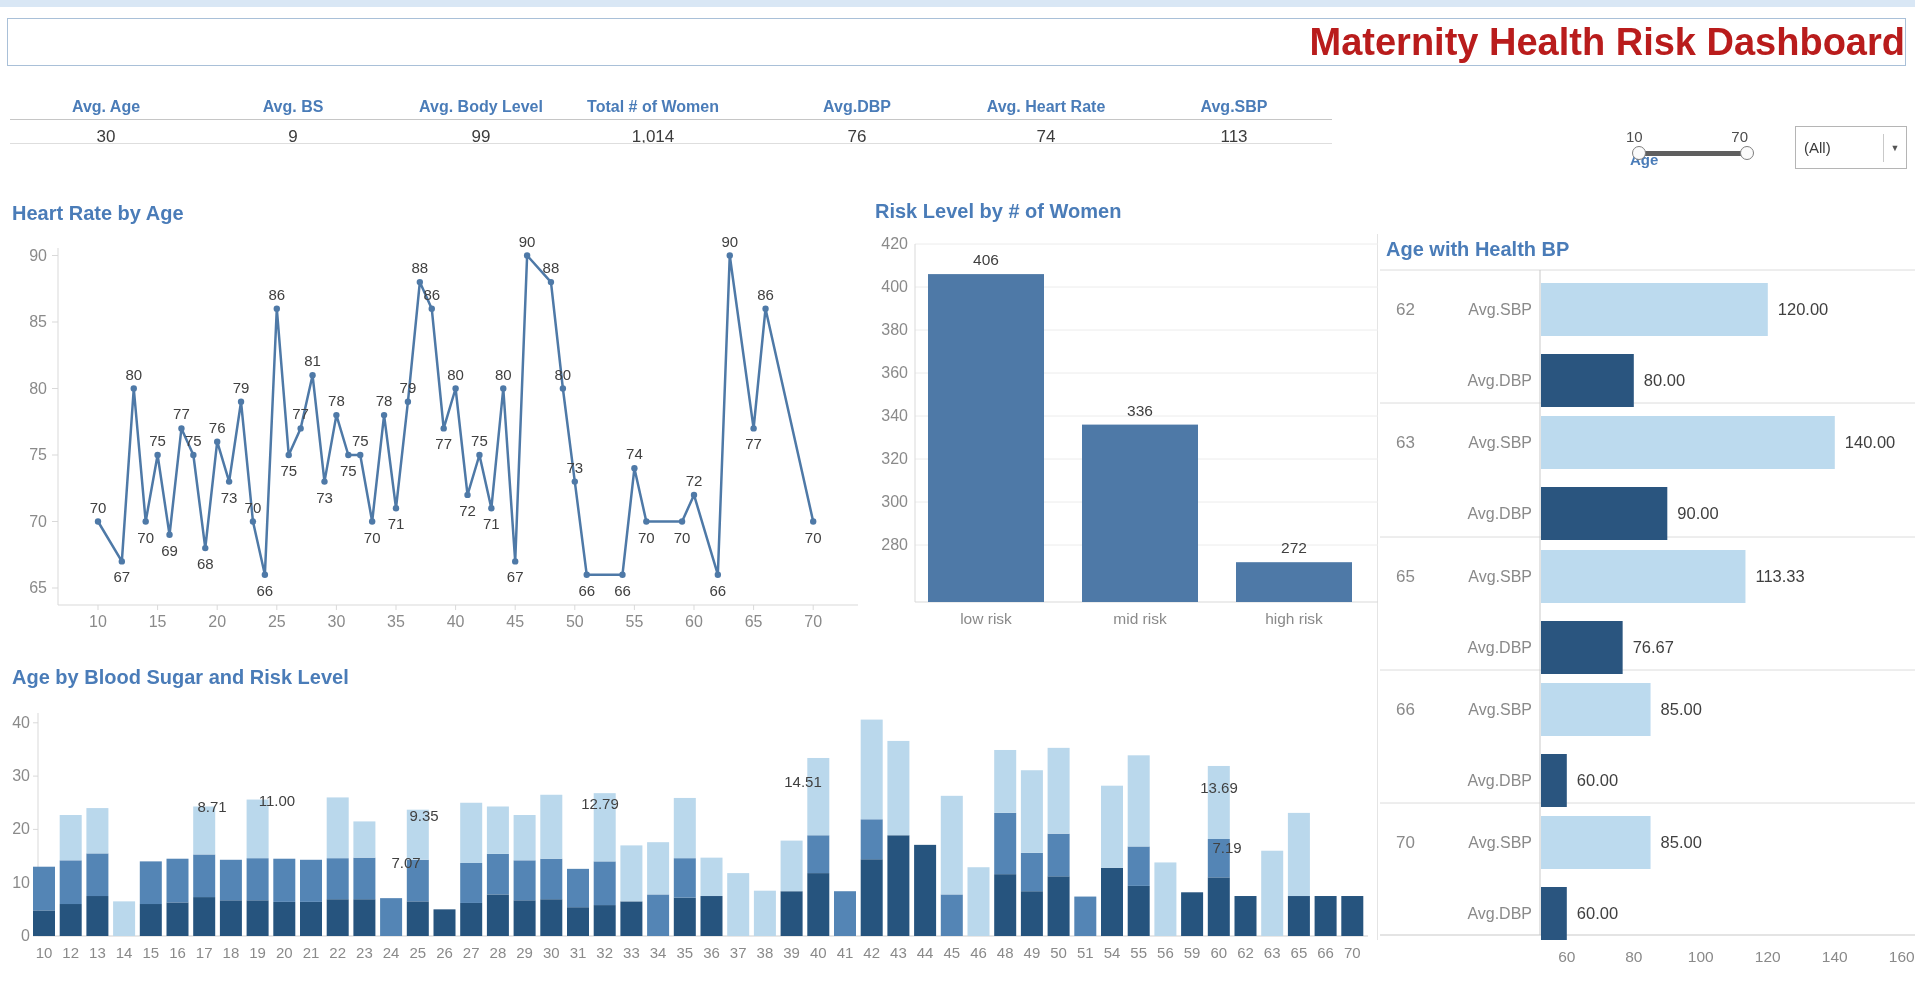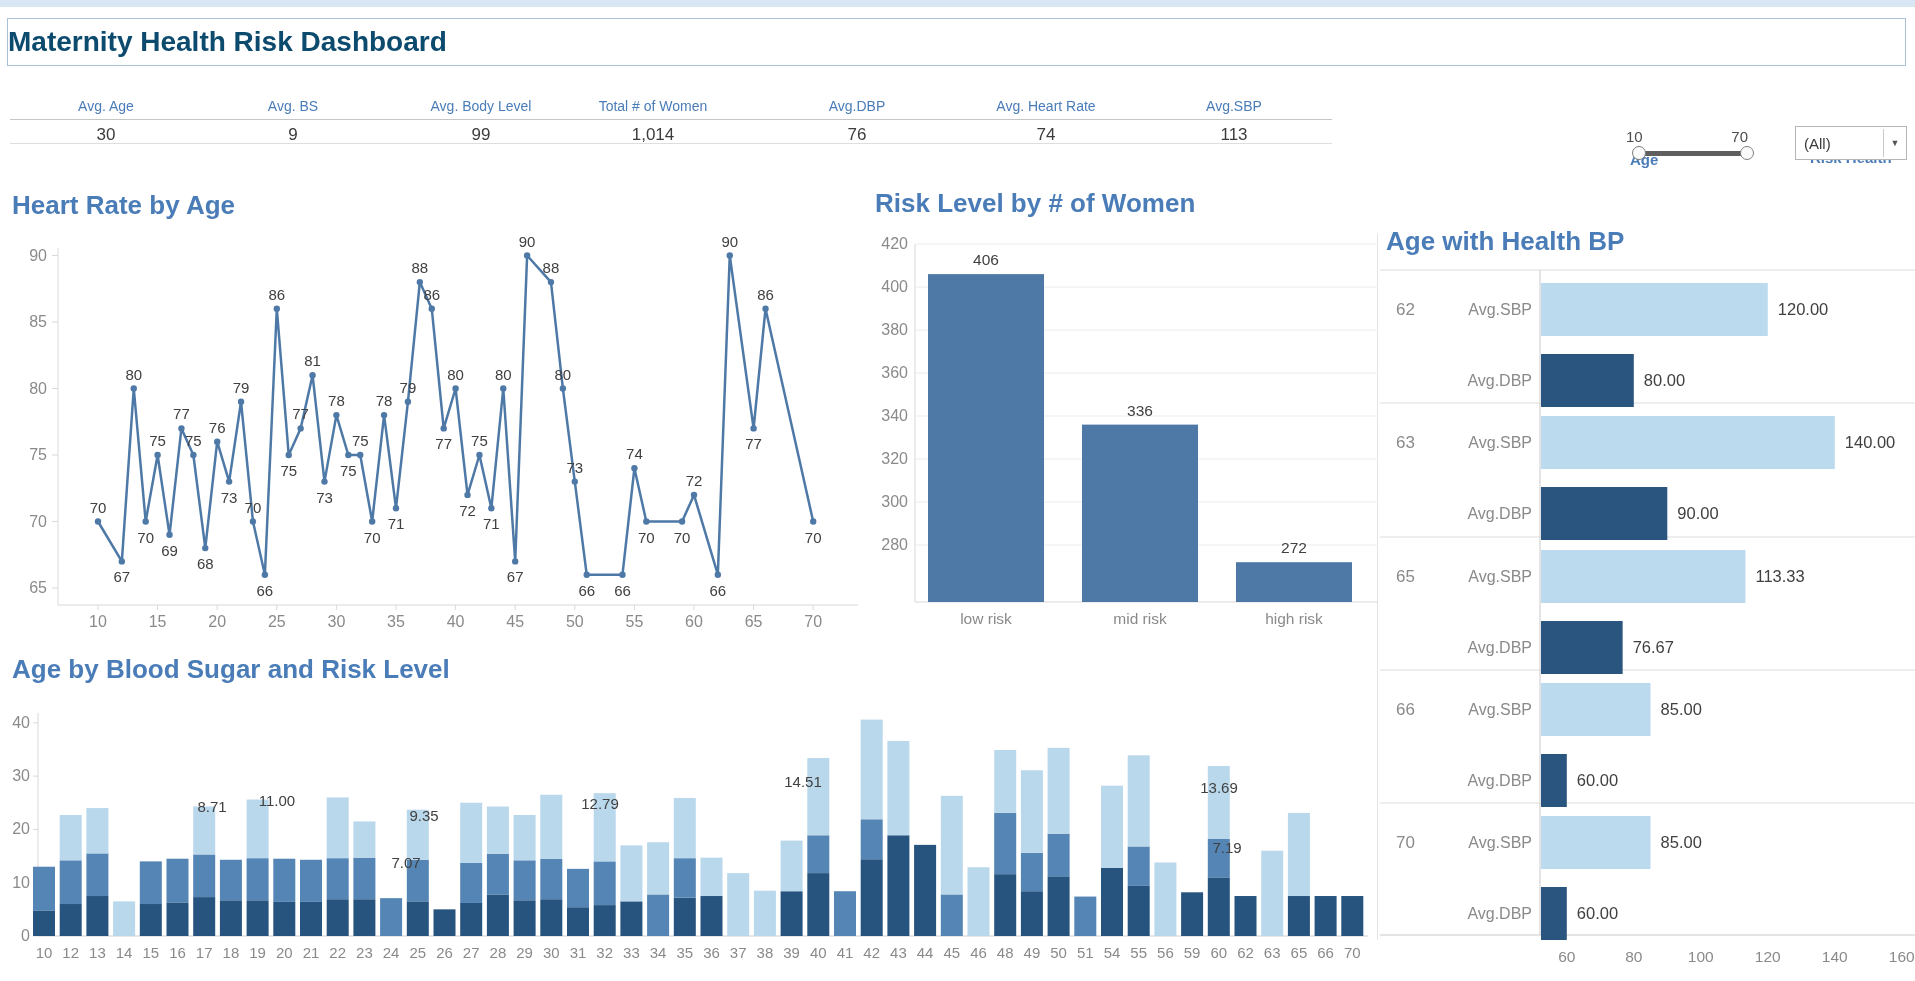--- a/index.html
+++ b/index.html
@@ -1,37 +1,37 @@
 <!DOCTYPE html>
 <html><head>
 <meta charset="utf-8">
 <style>
   * { margin:0; padding:0; box-sizing:border-box; }
   html,body { width:1915px; height:981px; background:#fff; overflow:hidden;
     font-family:"Liberation Sans", sans-serif; position:relative; }
   .abs { position:absolute; }
   .top-strip { left:0; top:0; width:1915px; height:7px; background:#d9e7f5; }
   .title-box { left:7px; top:18px; width:1899px; height:48px; border:1px solid #a9c0d8; background:#fff; }
-  .title-box h1 { text-align:left; line-height:46px; font-size:28px; font-weight:bold; color:#0c4a6e; }
+  .title-box h1 { text-align:right; line-height:46px; font-size:38px; font-weight:bold; color:#b91c1c; }
   .kpi-cell { top:98px; width:190px; text-align:center; }
-  .kpi-label { font-size:14px; font-weight:normal; color:#4a7cb8; margin-bottom:6px; white-space:nowrap; }
+  .kpi-label { font-size:16px; font-weight:bold; color:#4a7cb8; margin-bottom:6px; white-space:nowrap; }
   .kpi-value { font-size:17px; color:#3c3c3c; padding-top:5px; }
   .kpi-line1 { left:10px; top:119px; width:1322px; height:1px; background:#c6c6c6; }
   .kpi-line2 { left:10px; top:143px; width:1322px; height:1px; background:#dedede; }
   .filter-label { font-size:15px; font-weight:bold; color:#4a7cb8; white-space:nowrap;margin-top:48px; }
   .slider-num { font-size:15px; color:#4d4d4d; width:34px; }
   .slider-track { left:1638px; top:151px; width:110px; height:5px; background:#5f5f5f; border-radius:3px; }
   .slider-handle { top:146px; width:14px; height:14px; border-radius:50%;
     background:#fbfbfb; border:1.5px solid #7e7e7e; }
-  .dropdown { left:1795px; top:126px; width:112px; height:34px; border:1px solid #b5b5b5;
+  .dropdown { left:1795px; top:126px; width:112px; height:43px; border:1px solid #b5b5b5;
     background:#fff; display:flex; align-items:center; }
   .dropdown-value { flex:1; font-size:15px; color:#3a3a3a; padding-left:8px; }
   .dropdown-arrow { width:23px; height:28px; border-left:1px solid #c9c9c9; display:flex;
     align-items:center; justify-content:center; font-size:9px; color:#555; }
-  .chart-title { font-size:26px; font-weight:bold; color:#4a7cb8; white-space:nowrap; }
+  .chart-title { font-size:20px; font-weight:bold; color:#4a7cb8; white-space:nowrap;margin-top:12px; }
   .divider-v { left:1377px; top:234px; width:1px; height:706px; background:#e4e4e4; }
   svg text { font-family:"Liberation Sans", sans-serif; }
 </style>
 </head>
 <body>
 
 <div class="abs top-strip"></div>
 
 <div class="abs title-box">
   <h1>Maternity Health Risk Dashboard</h1>

